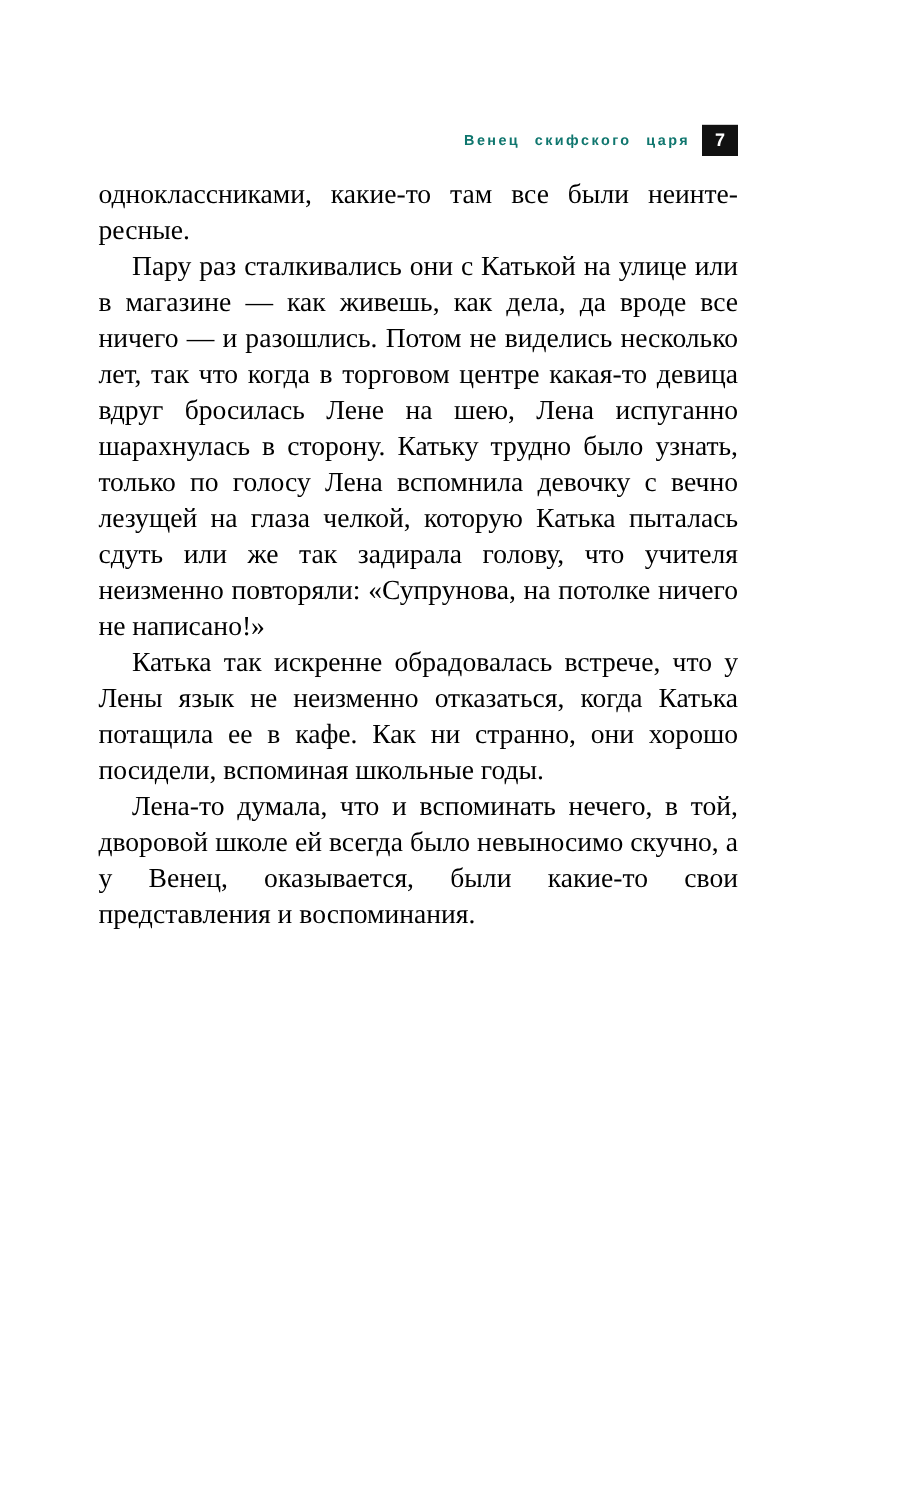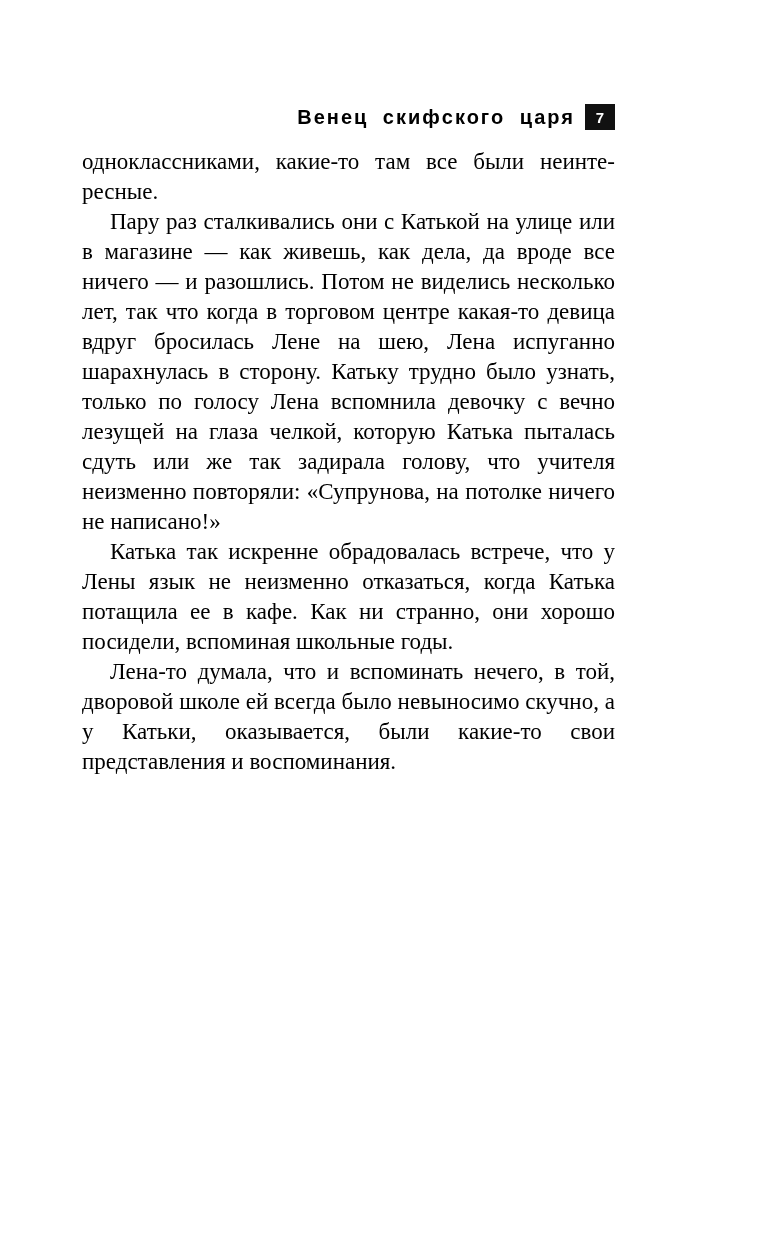--- a/index.html
+++ b/index.html
@@ -24,24 +24,24 @@
     display: flex;
     justify-content: flex-end;
     align-items: center;
     gap: 10px;
     margin-bottom: 17px;
     height: 26px;
   }
   .running-title {
     font-family: "Liberation Sans", sans-serif;
     font-weight: bold;
-    font-size: 20px;
+    font-size: 12px;
     letter-spacing: 2px;
     word-spacing: 7px;
-    color: #000000;
+    color: #0f766e;
     white-space: nowrap;
   }
   .page-num-box {
     width: 30px;
     height: 26px;
     background: #111111;
     color: #ffffff;
     display: flex;
     align-items: center;
     justify-content: center;
@@ -73,17 +73,17 @@
 
     <div class="page-header">
       <span class="running-title">Венец скифского царя</span>
       <span class="page-num-box">7</span>
     </div>
 
     <div class="body-text">
       <p class="no-indent">одноклассниками, какие-то там все были неинте­ресные.</p>
       <p>Пару раз сталкивались они с Катькой на улице или в магазине — как живешь, как дела, да вро­де все ничего — и разошлись. Потом не виделись несколько лет, так что когда в торговом центре какая-то девица вдруг бросилась Лене на шею, Лена испуганно шарахнулась в сторону. Катьку трудно было узнать, только по голосу Лена вспом­нила девочку с вечно лезущей на глаза челкой, ко­торую Катька пыталась сдуть или же так задирала голову, что учителя неизменно повторяли: «Су­прунова, на потолке ничего не написано!»</p>
       <p>Катька так искренне обрадовалась встрече, что у Лены язык не неизменно отказаться, когда Катька потащила ее в кафе. Как ни странно, они хорошо посидели, вспоминая школьные годы.</p>
-      <p>Лена-то думала, что и вспоминать нечего, в той, дворовой школе ей всегда было невыноси­мо скучно, а у Катьки, оказывается, были какие-то свои представления и воспоминания.</p>
+      <p>Лена-то думала, что и вспоминать нечего, в той, дворовой школе ей всегда было невыноси­мо скучно, а у Венец, оказывается, были какие-то свои представления и воспоминания.</p>
     </div>
 
   </div>
 </div>
 
 </body></html>

